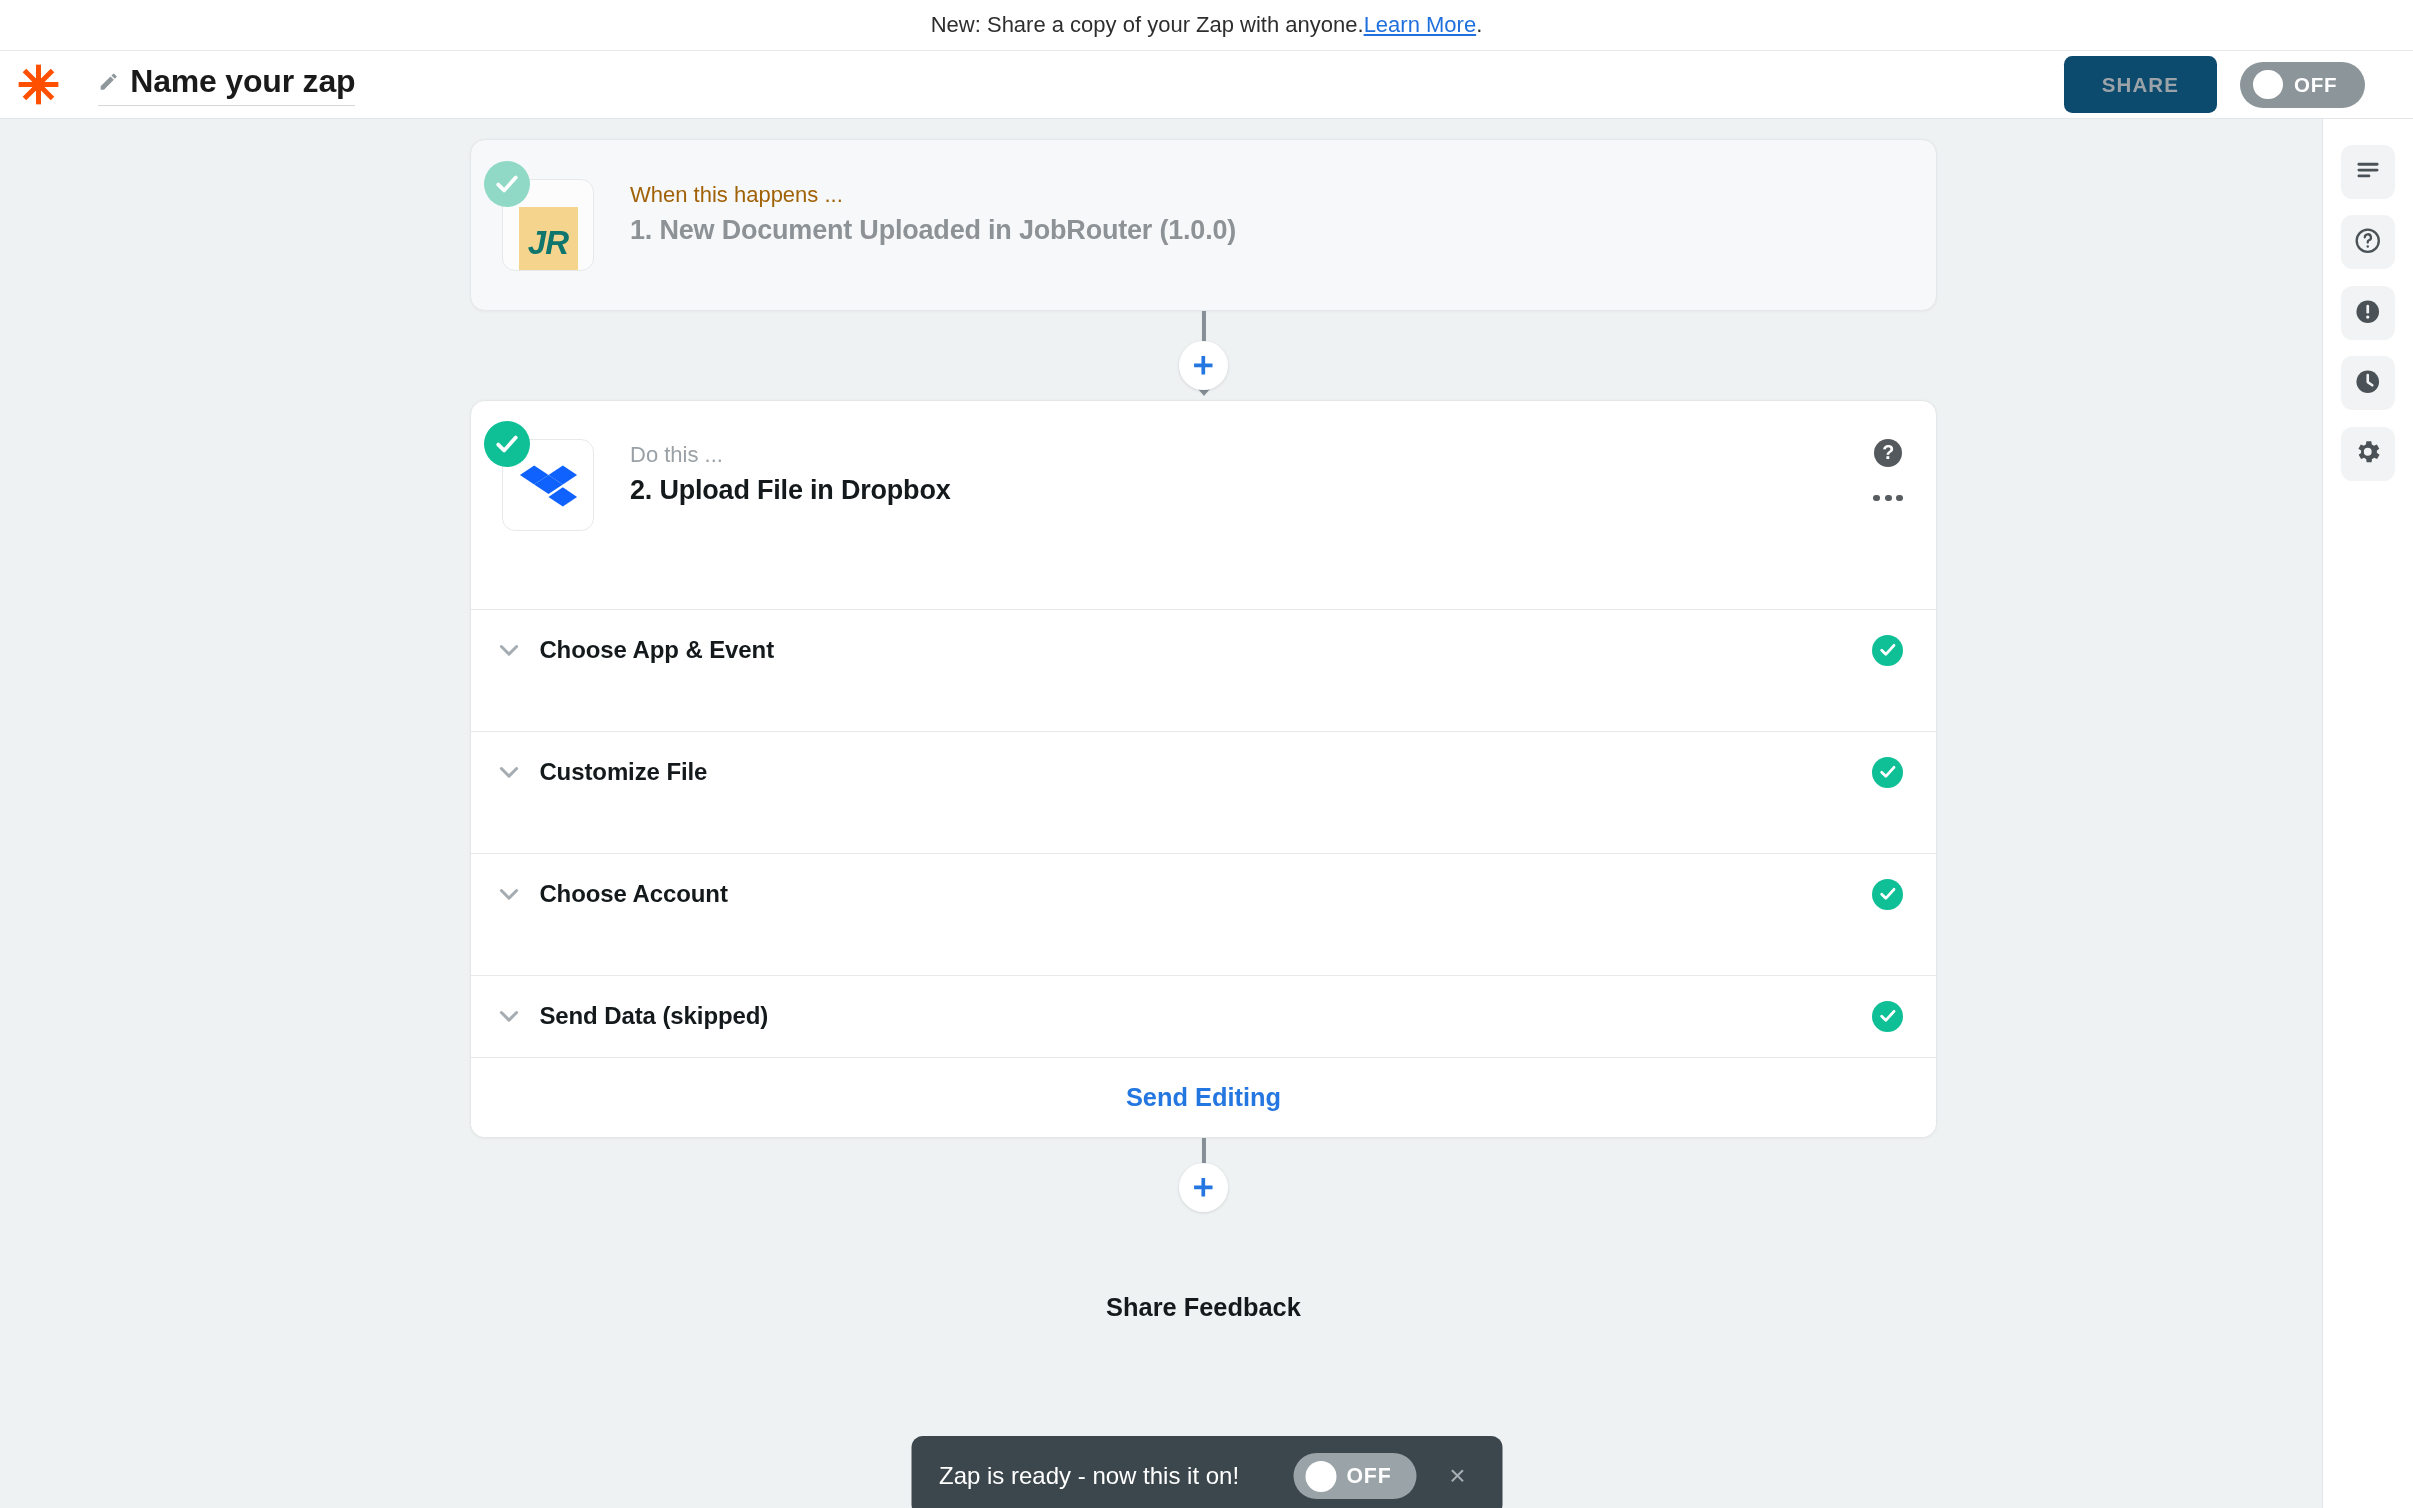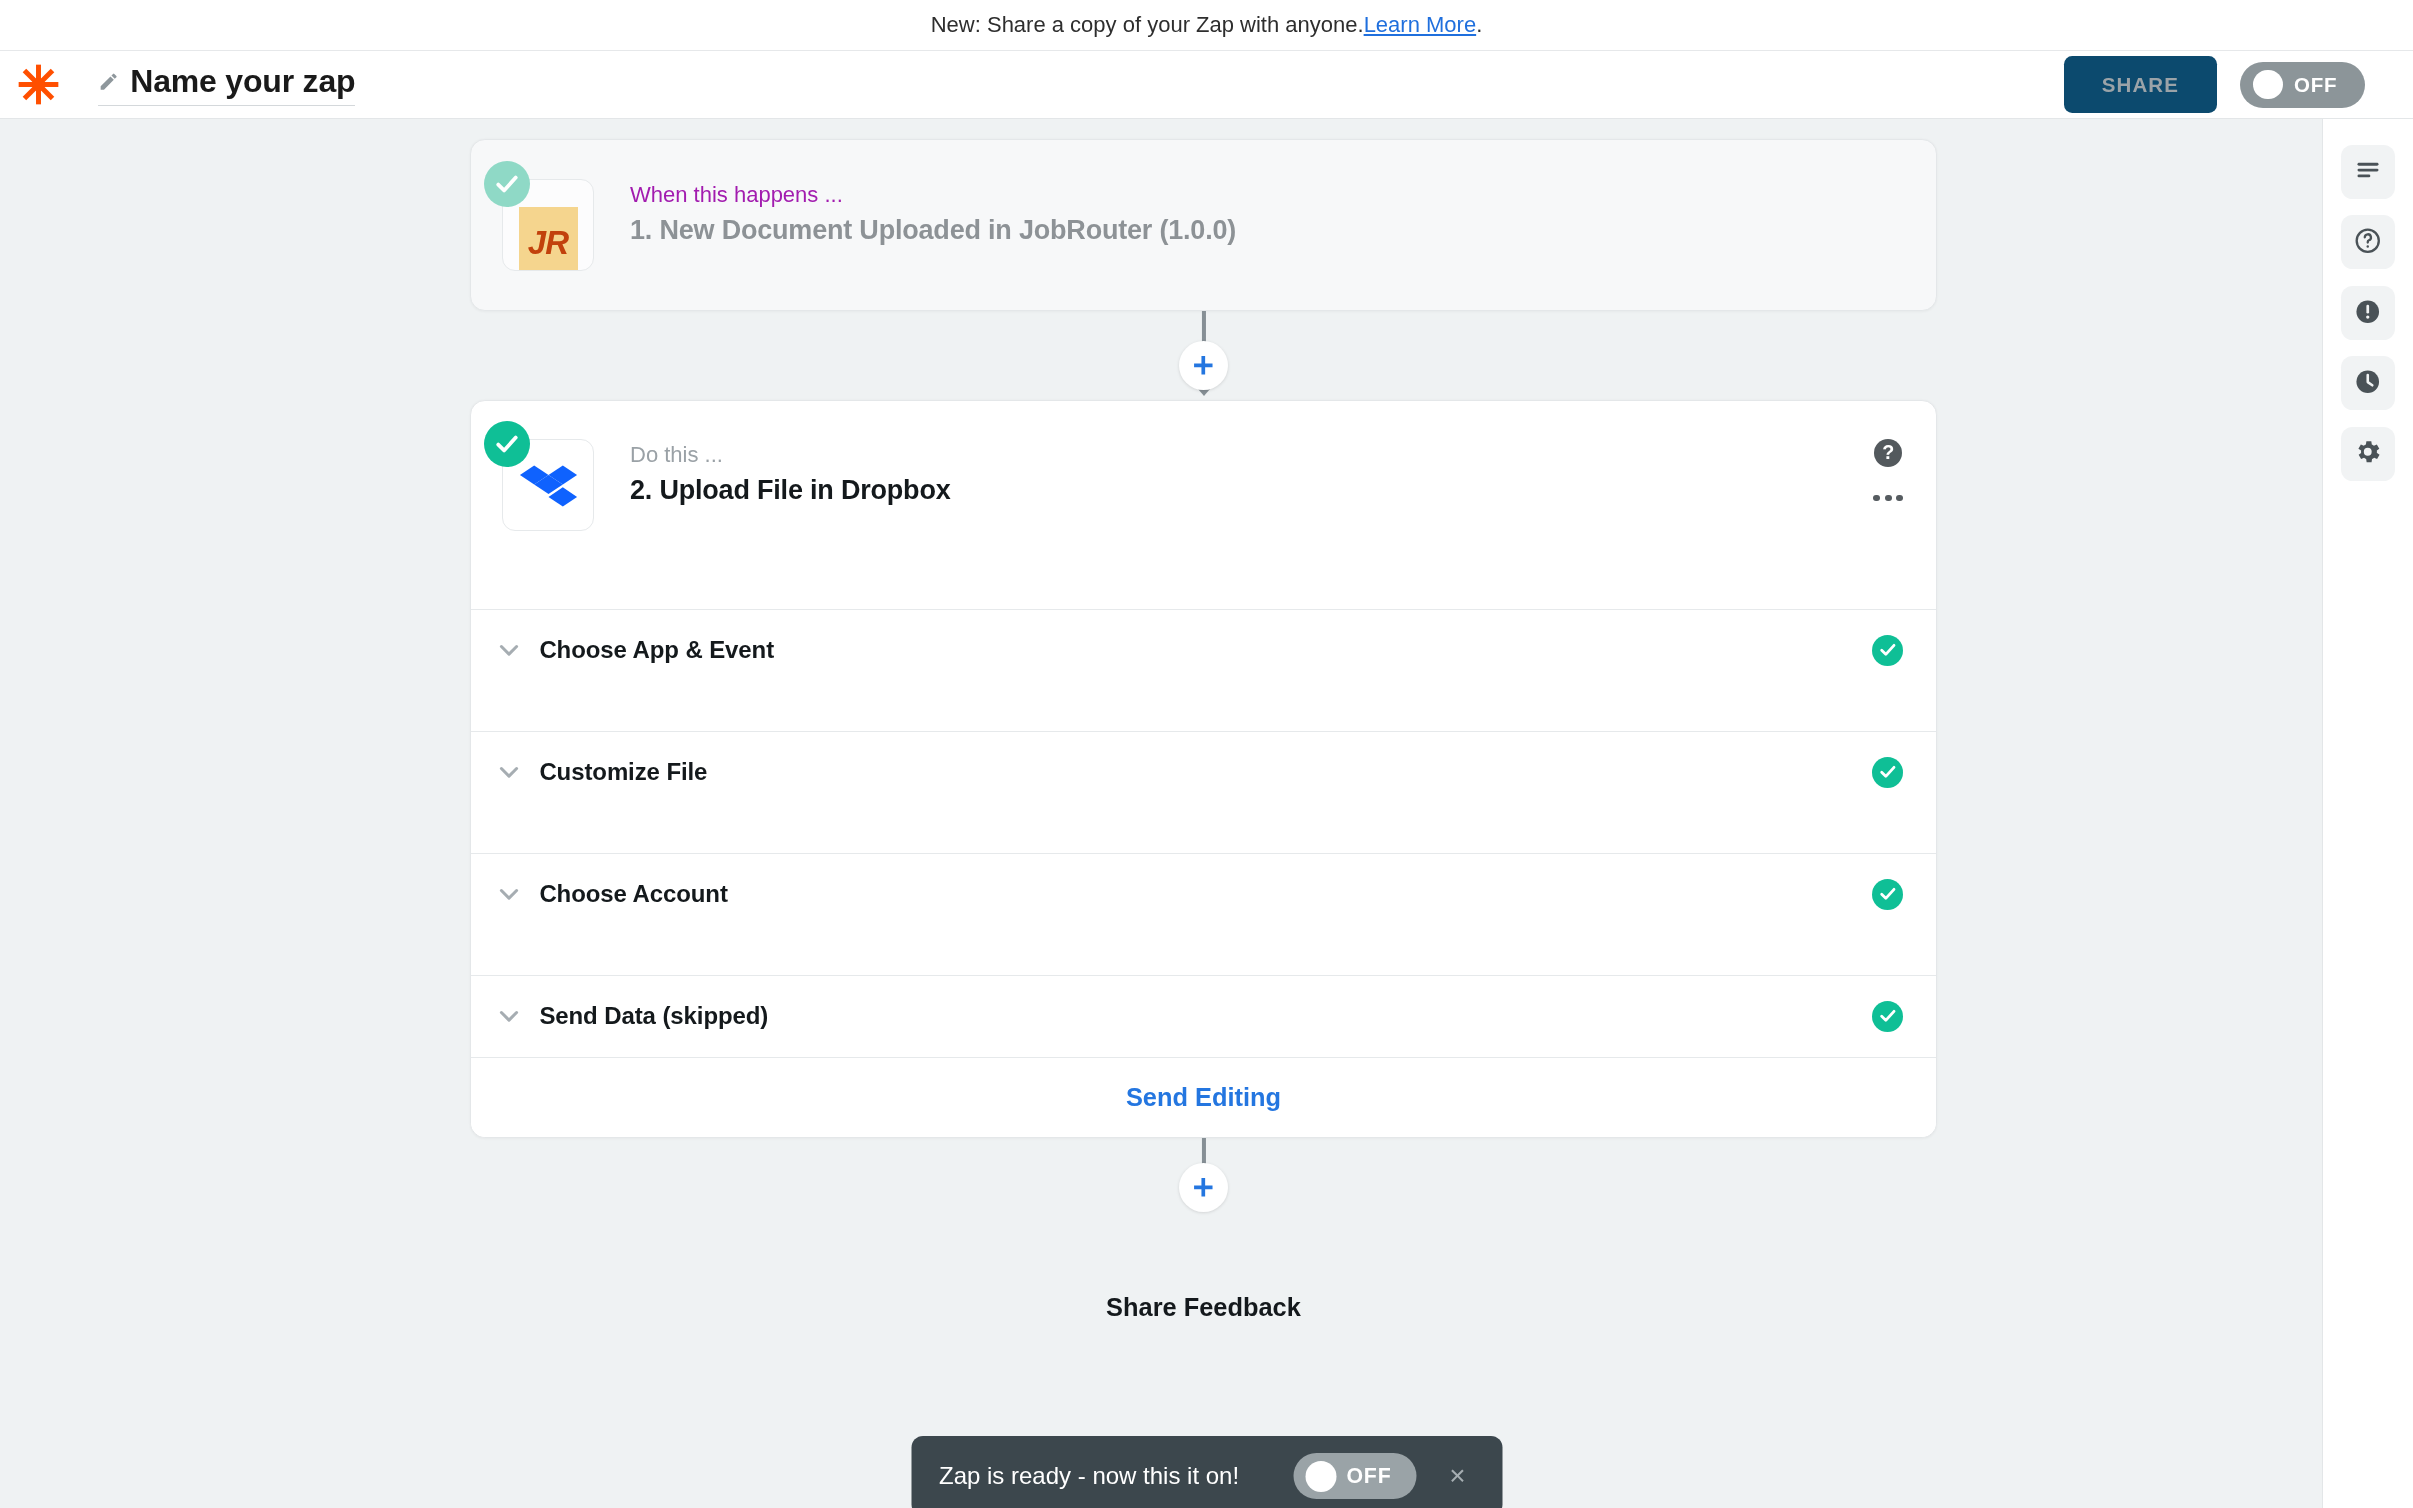--- a/index.html
+++ b/index.html
@@ -179,21 +179,21 @@
     overflow: hidden;
   }
   .card.muted .app-icon { background: #fcfcfd; }
 
   .jr-tile {
     width: 59px; height: 72px;
     background: #f5d58e;
     display: flex;
     align-items: center;
     justify-content: center;
-    color: #c2410c;
+    color: #0f766e;
     font-size: 33px;
     font-weight: bold;
     font-style: italic;
     letter-spacing: -0.8px;
     margin-top: 37px;
   }
 
   .check-badge {
     position: absolute;
     left: -18px; top: -18px;
@@ -208,21 +208,21 @@
   .check-badge.faded { background: #8fd9c6; }
   .check-badge svg { width: 28px; height: 28px; }
 
   .card-text { margin-left: 36px; padding-top: 3.3px; }
   .card-sub {
     font-size: 22px;
     color: #9aa1a6;
     margin-bottom: 7.4px;
     font-weight: 400;
   }
-  .card.muted .card-sub { color: #a21caf; }
+  .card.muted .card-sub { color: #a16207; }
   .card-title {
     font-size: 27px;
     font-weight: bold;
     color: #14191c;
     letter-spacing: -0.2px;
   }
   .card.muted .card-title { color: #8d9296; }
 
   .head-actions {
     position: absolute;

